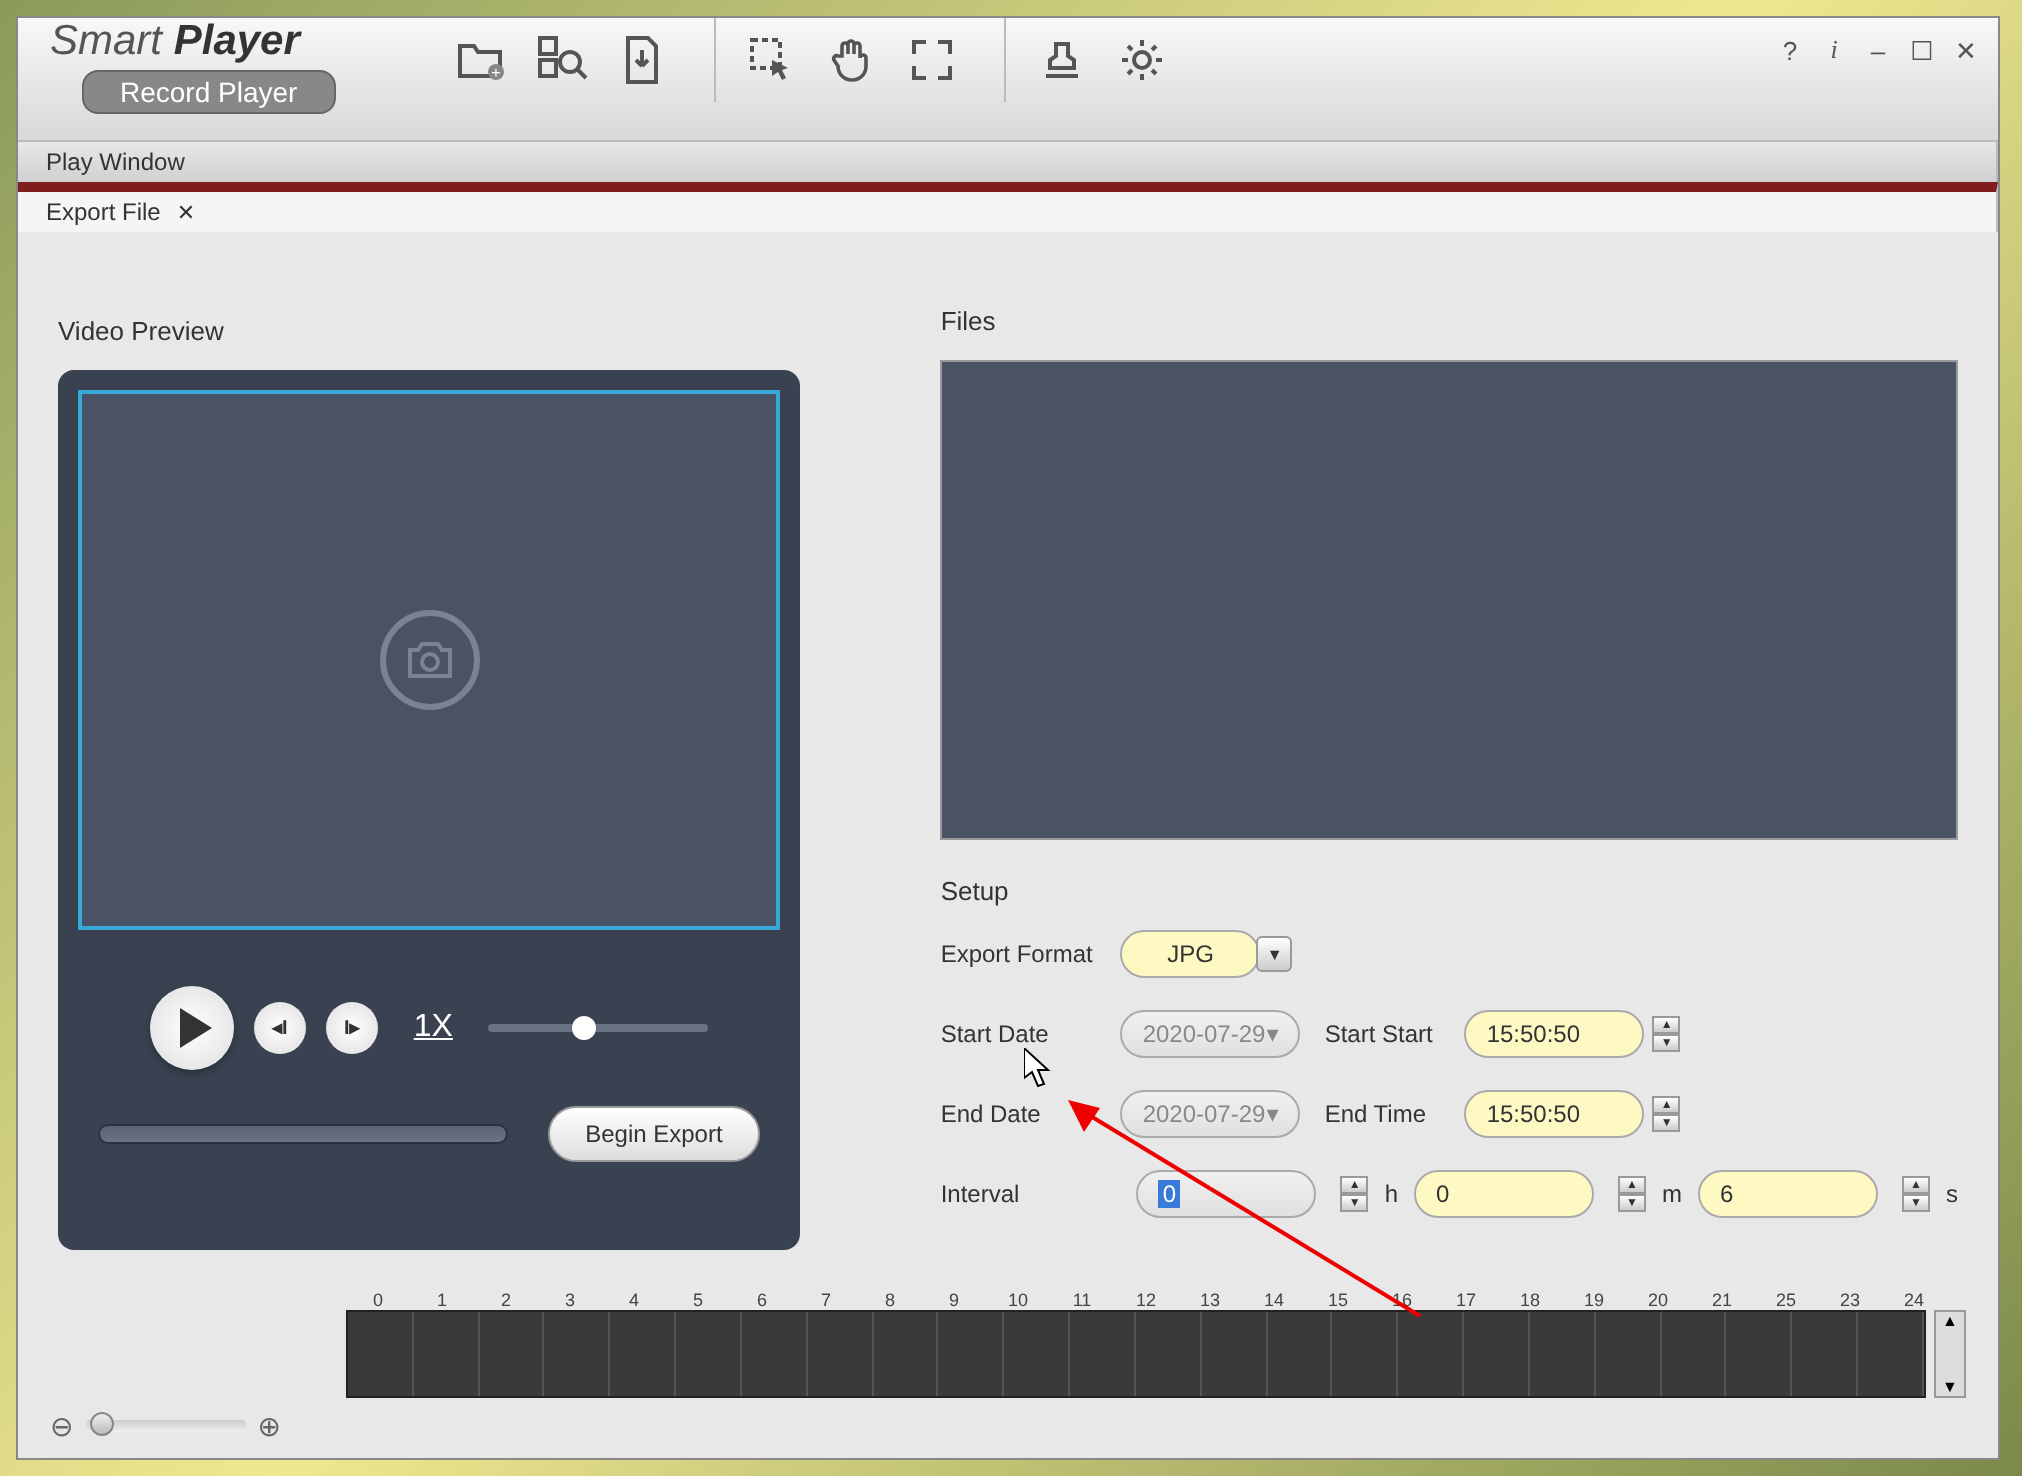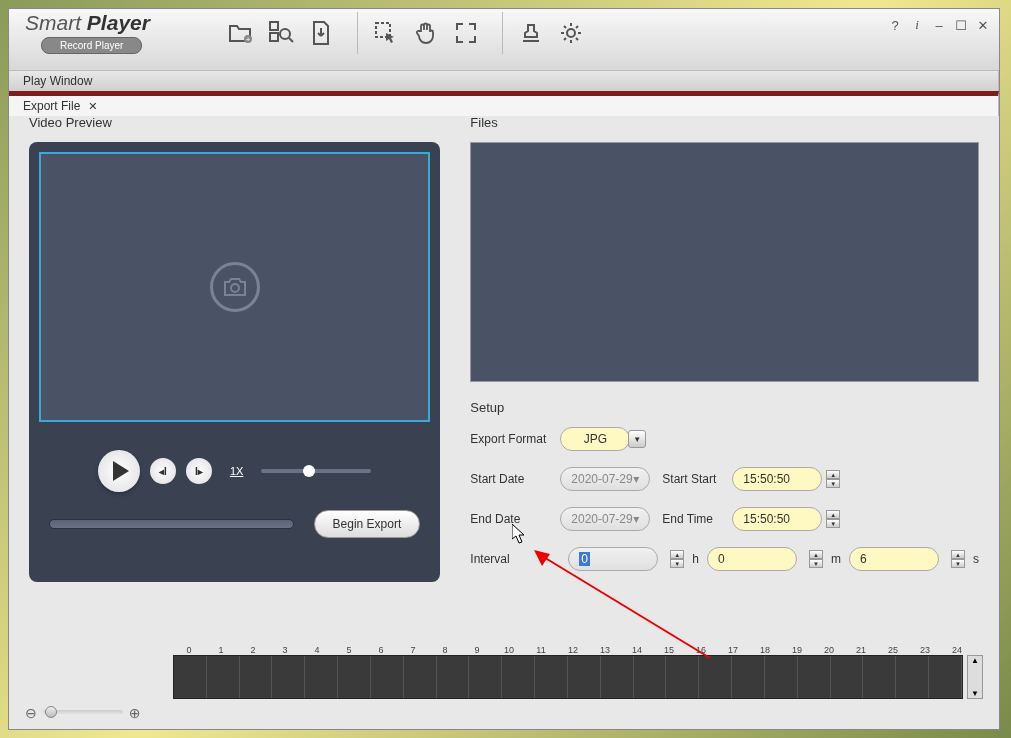--- a/index.html
+++ b/index.html
@@ -1,45 +1,45 @@
 <!DOCTYPE html>
 <html><head>
 <meta charset="utf-8">
 <style>
 * { box-sizing: border-box; margin: 0; padding: 0; font-family: Arial, sans-serif; }
 body { width: 1011px; height: 738px; background: linear-gradient(135deg, #8a9a5a, #f0e890, #7a8a4a); overflow: hidden; position: relative; }
 .window { width: 992px; height: 722px; margin: 8px; background: #e8e8e8; border: 1px solid #888; position: relative; }
-.titlebar { height: 62px; background: linear-gradient(#f8f8f8, #d8d8d8); border-bottom: 1px solid #bbb; display: flex; align-items: flex-end; padding: 16px 8px; }
+.titlebar { height: 62px; background: linear-gradient(#f8f8f8, #d8d8d8); border-bottom: 1px solid #bbb; display: flex; align-items: flex-start; padding: 0 8px; }
 .logo { width: 178px; }
 .logo-title { font-size: 21px; font-style: italic; color: #555; margin-left: 8px; }
 .logo-title b { color: #333; font-weight: bold; font-style: italic; }
-.logo-sub { background: #888; color: #fff; font-size: 10px; padding: 2px 18px; border-radius: 8px; display: inline-block; margin-left: 24px; margin-top: 2px; border: 1px solid #666; }
+.logo-sub { background: #888; color: #fff; font-size: 14px; padding: 2px 18px; border-radius: 8px; display: inline-block; margin-left: 24px; margin-top: 2px; border: 1px solid #666; }
 .toolbar { display: flex; align-items: center; gap: 8px; margin-left: 18px; }
 .tool-group { display: flex; gap: 4px; padding: 0 10px; border-left: 1px solid #bbb; height: 42px; align-items: center; }
 .tool-group:first-child { border-left: none; }
 .tool-btn { width: 36px; height: 36px; display: flex; align-items: center; justify-content: center; cursor: pointer; color: #555; }
 .win-controls { position: absolute; right: 8px; top: 8px; display: flex; gap: 6px; }
 .win-btn { width: 16px; height: 16px; cursor: pointer; color: #555; font-size: 13px; display: flex; align-items: center; justify-content: center; }
 .tabs { display: flex; background: #d4d4d4; height: 24px; border-bottom: 1px solid #aaa; flex-direction: column; }
 .tab { padding: 3px 14px; font-size: 12px; color: #333; border-right: 1px solid #bbb; display: flex; align-items: center; gap: 8px; cursor: pointer; }
 .tab.inactive { background: linear-gradient(#e8e8e8, #d0d0d0); }
 .tab.active { background: #f5f5f5; border-top: 5px solid #7f1d1d; }
 .tab-close { font-size: 11px; cursor: pointer; }
-.content { display: flex; padding: 20px; gap: 30px; height: 550px; }
+.content { display: flex; padding: 20px; gap: 30px; height: 550px; align-items: flex-end; }
 .left-panel { width: 548px; }
-.right-panel { flex: 1; }
+.right-panel { flex: 1; margin-left: 40px; }
 .section-title { font-size: 13px; color: #333; margin-bottom: 12px; }
 .preview-box { background: #3a4252; border-radius: 8px; padding: 10px; height: 440px; position: relative; }
 .preview-inner { border: 2px solid #3aa9d8; height: 270px; background: #4a5265; display: flex; align-items: center; justify-content: center; }
 .camera-icon { width: 50px; height: 50px; border: 3px solid #7a8295; border-radius: 50%; display: flex; align-items: center; justify-content: center; }
 .controls { display: flex; align-items: center; justify-content: center; gap: 10px; margin-top: 28px; }
 .play-big { width: 42px; height: 42px; background: radial-gradient(#fff, #ddd); border-radius: 50%; display: flex; align-items: center; justify-content: center; cursor: pointer; box-shadow: 0 2px 4px rgba(0,0,0,0.3); }
 .play-big::after { content: ''; border-left: 16px solid #333; border-top: 10px solid transparent; border-bottom: 10px solid transparent; margin-left: 4px; }
 .step-btn { width: 26px; height: 26px; background: radial-gradient(#fff, #ddd); border-radius: 50%; display: flex; align-items: center; justify-content: center; cursor: pointer; font-size: 10px; color: #333; font-weight: bold; }
-.speed { color: #fff; font-size: 11px; margin: 0 8px; text-decoration: underline; }
+.speed { color: #fff; font-size: 16px; margin: 0 8px; text-decoration: underline; }
 .slider { width: 110px; height: 4px; background: #6a7285; border-radius: 2px; position: relative; }
 .slider-thumb { width: 12px; height: 12px; background: #fff; border-radius: 50%; position: absolute; top: -4px; left: 42px; }
 .bottom-controls { display: flex; align-items: center; gap: 20px; margin-top: 18px; padding: 0 10px; }
 .progress { flex: 1; height: 10px; background: linear-gradient(#5a6275, #6a7285); border-radius: 5px; border: 1px solid #2a3242; }
 .export-btn { background: linear-gradient(#fff, #ddd); border: 1px solid #999; border-radius: 14px; padding: 6px 18px; font-size: 12px; cursor: pointer; color: #333; }
 .files-box { background: #4a5265; height: 240px; border: 1px solid #999; }
 .setup-row { display: flex; align-items: center; margin-bottom: 16px; font-size: 12px; color: #333; }
 .setup-label { width: 90px; }
 .field { background: linear-gradient(#f0f0f0, #e0e0e0); border: 1px solid #aaa; border-radius: 12px; padding: 4px 10px; font-size: 12px; color: #888; min-width: 90px; display: inline-flex; align-items: center; justify-content: space-between; }
 .field.active-field { color: #333; background: #fef9c3; }

